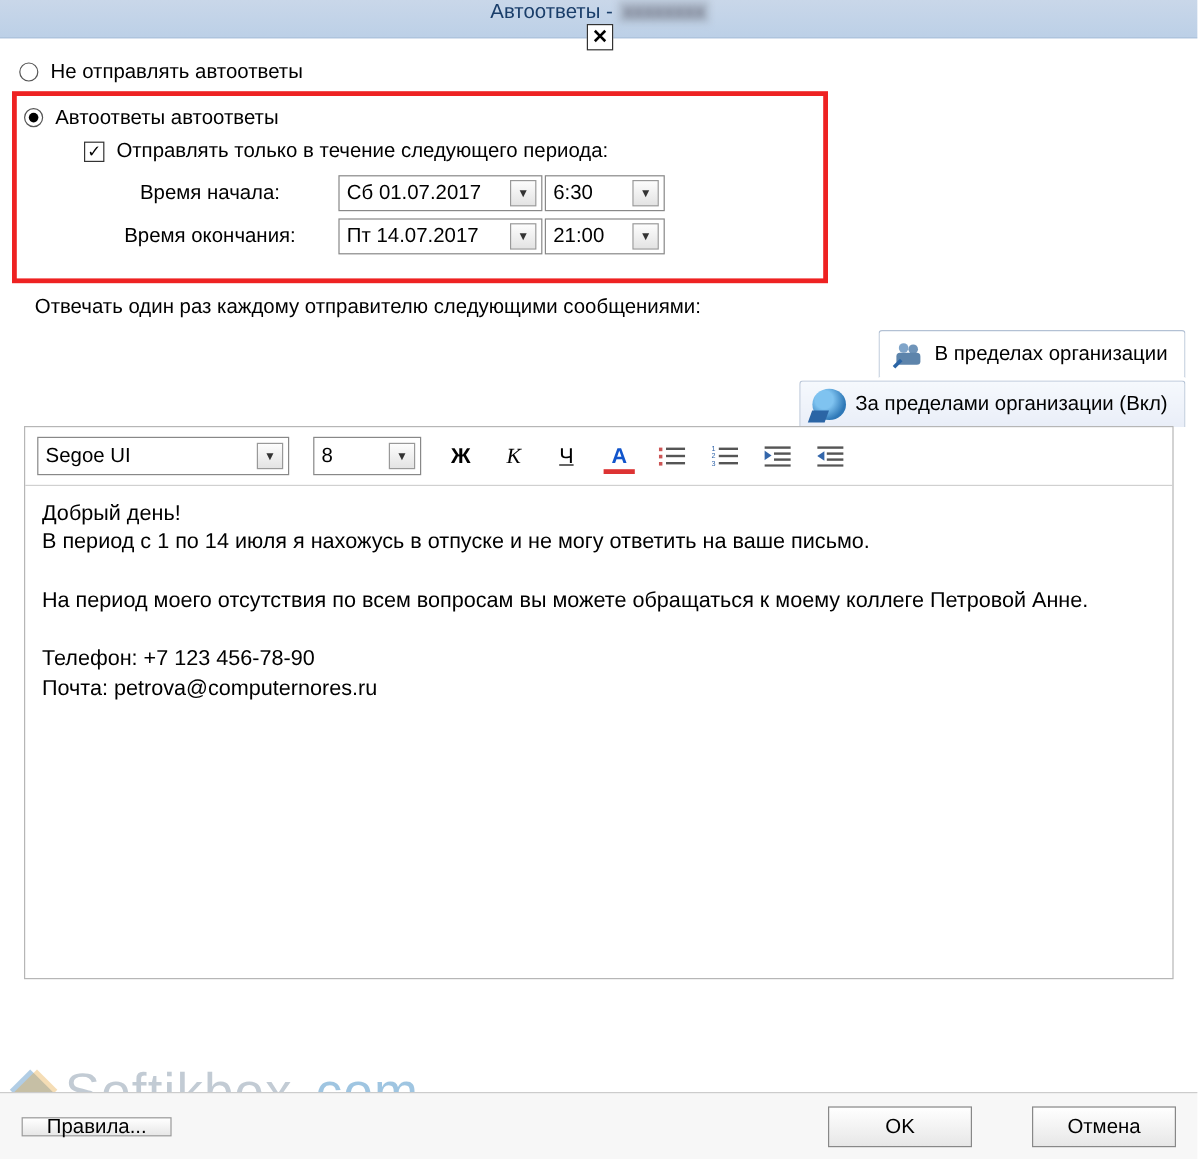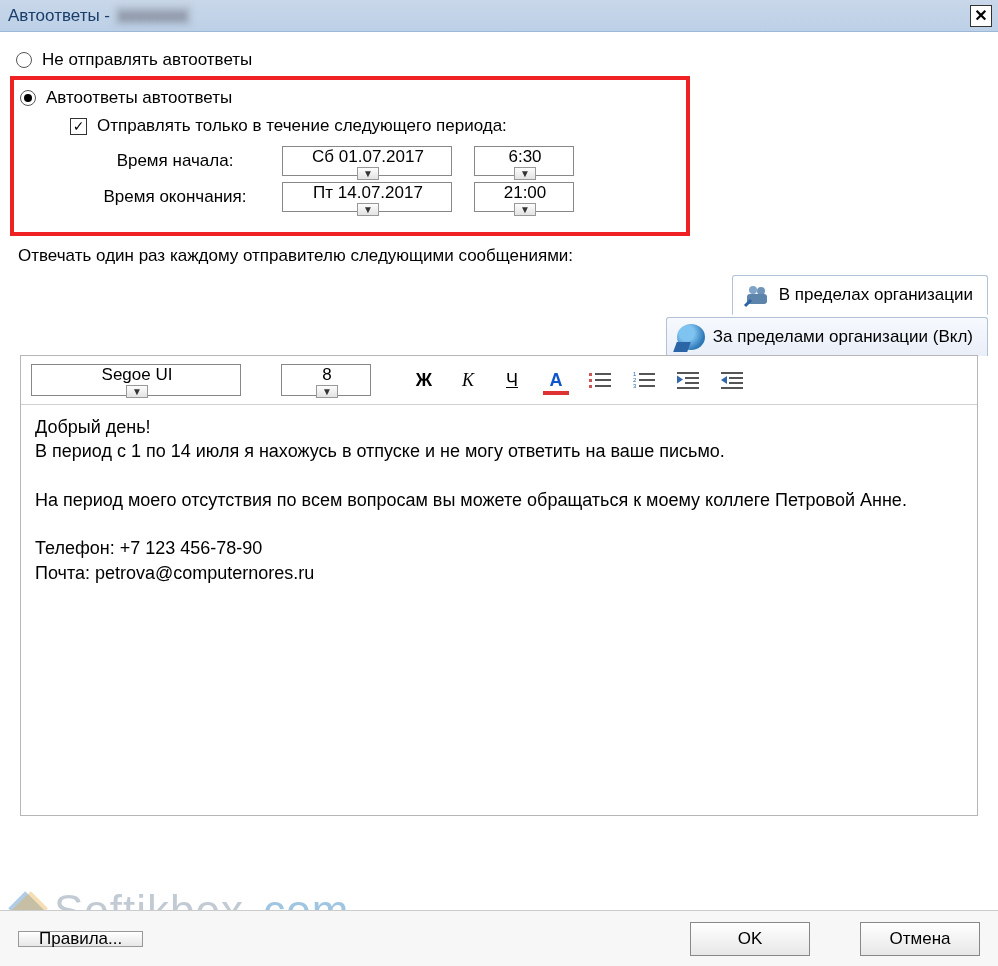--- a/index.html
+++ b/index.html
@@ -15,20 +15,21 @@
     position: relative;
   }
   .titlebar {
     background: linear-gradient(#c9d7e9,#bcd0e7);
     height: 32px;
     display: flex;
     align-items: center;
     padding: 0 6px 0 8px;
     border-bottom: 1px solid #9db7d6;
     justify-content: space-between;
+    flex-direction: column;
   }
   .titlebar .title { color:#1a3e6a; font-weight:400; }
   .close-btn {
     width:22px; height:22px; border:1px solid #333; background:#fff;
     display:flex; align-items:center; justify-content:center;
     font-weight:bold; font-size:16px; cursor:pointer;
   }
   .content { padding: 14px 10px 10px 10px; }
   .radio-row { display:flex; align-items:center; margin: 4px 0 6px 6px; }
   .radio {
@@ -47,30 +48,30 @@
   .checkbox{
     width:17px; height:17px; border:1px solid #333; margin-right:10px;
     display:flex; align-items:center; justify-content:center; background:#fff;
     font-size:14px; line-height:1; cursor:pointer;
   }
   .period-row{ display:flex; align-items:center; margin:6px 0 6px 60px;}
   .period-label{ width:190px; text-align:center; margin-right:12px;}
   .combo{
     height:30px; border:1px solid #888; background:#fff; display:flex;
     align-items:center; justify-content:space-between; padding:0 4px 0 6px;
-    margin-right:22px; cursor:pointer;flex-direction:column;
+    margin-right:2px; cursor:pointer;
   }
   .combo .arrow-btn{
     width:22px; height:22px; border:1px solid #999;
     background:linear-gradient(#fdfdfd,#e3e3e3);
     display:flex; align-items:center; justify-content:center;
   }
   .arrow-down{ font-size:10px; color:#333;}
   .datebox{ width:170px;} .timebox{ width:100px;}
-  .section-label{ margin:10px 0 8px 8px;}
+  .section-label{ margin:10px 0 8px 19px;}
   .tabs{ display:flex; align-items:flex-end; margin-left:8px; gap:2px;flex-direction:column;}
   .tab{
     border:1px solid #b3c1d4; border-bottom:none;
     background:linear-gradient(#f6f9fd,#e9eef8);
     padding:6px 14px 6px 10px; display:flex; align-items:center; gap:8px;
     border-radius:3px 3px 0 0; cursor:pointer; position:relative; top:1px;
   }
   .tab.active{ background:#fff; border-bottom:1px solid #fff; z-index:2;}
   .tab .icon{ width:28px; height:26px; }
   .globe{ background: radial-gradient(circle at 35% 35%, #7fc3f0 30%, #2e78b7 70%); border-radius:50%; position:relative;}

